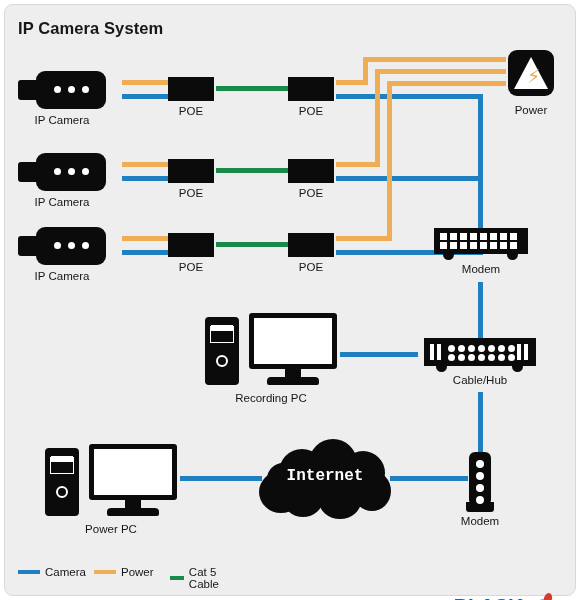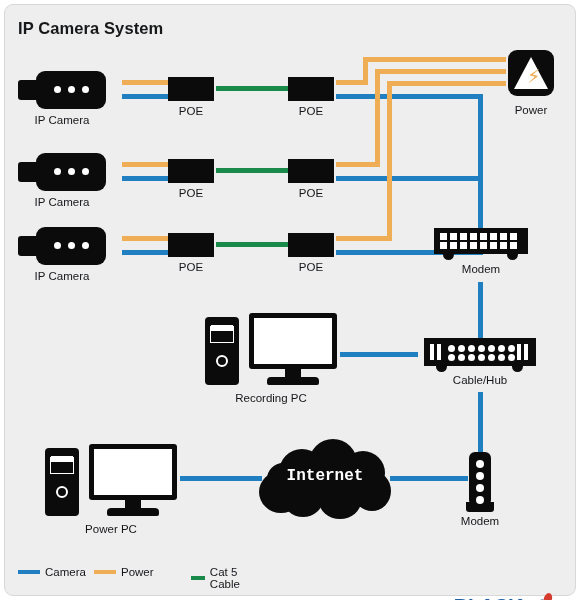--- a/index.html
+++ b/index.html
@@ -465,21 +465,21 @@
 
   <div class="legend">
     <div class="legend-item" style="left:0px;">
       <span class="legend-swatch" style="background:#1f7fc0;"></span>
       <span>Camera</span>
     </div>
     <div class="legend-item" style="left:76px;">
       <span class="legend-swatch" style="background:#efae56;"></span>
       <span>Power</span>
     </div>
-    <div class="legend-item" style="left:173px;">
+    <div class="legend-item" style="left:152px;">
       <span class="legend-swatch" style="background:#1a8a4a;"></span>
       <span>Cat 5 Cable</span>
     </div>
   </div>
 
   <div class="logo">
     <div class="mark">BLACK</div>
     <div class="iz">iz</div>
     <div class="tee">t</div>
     <div class="dot-red"></div>

